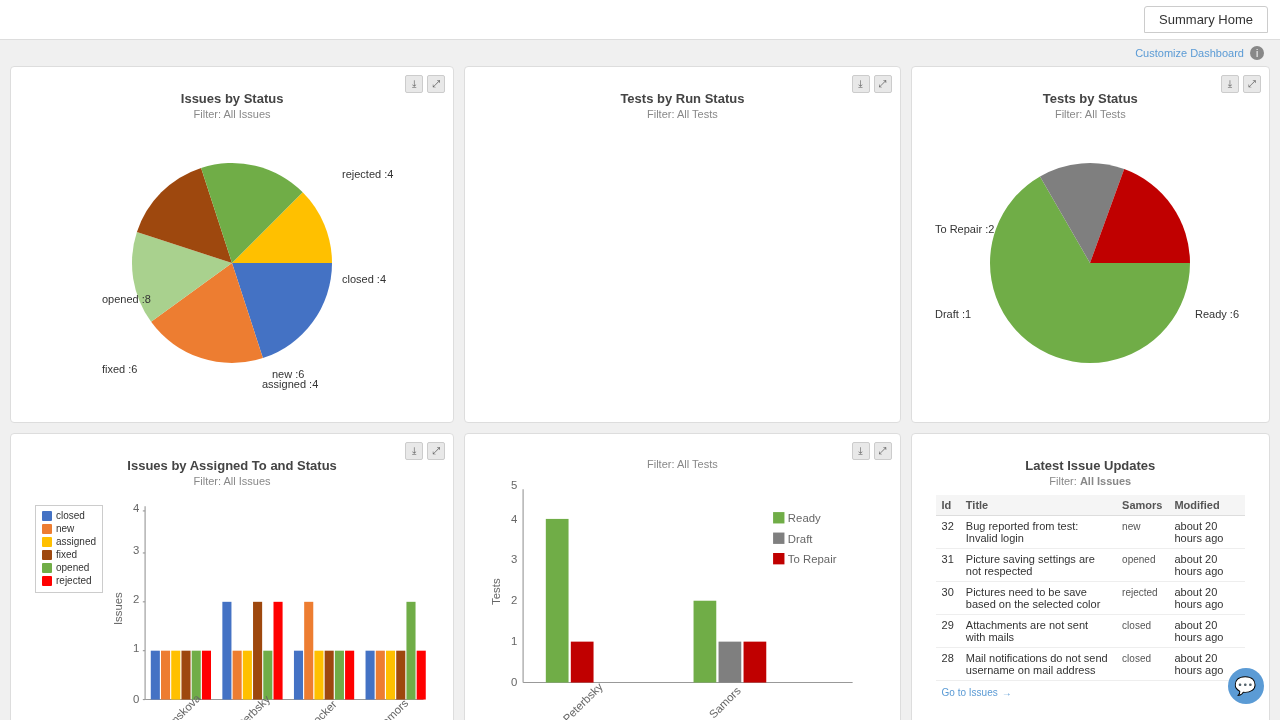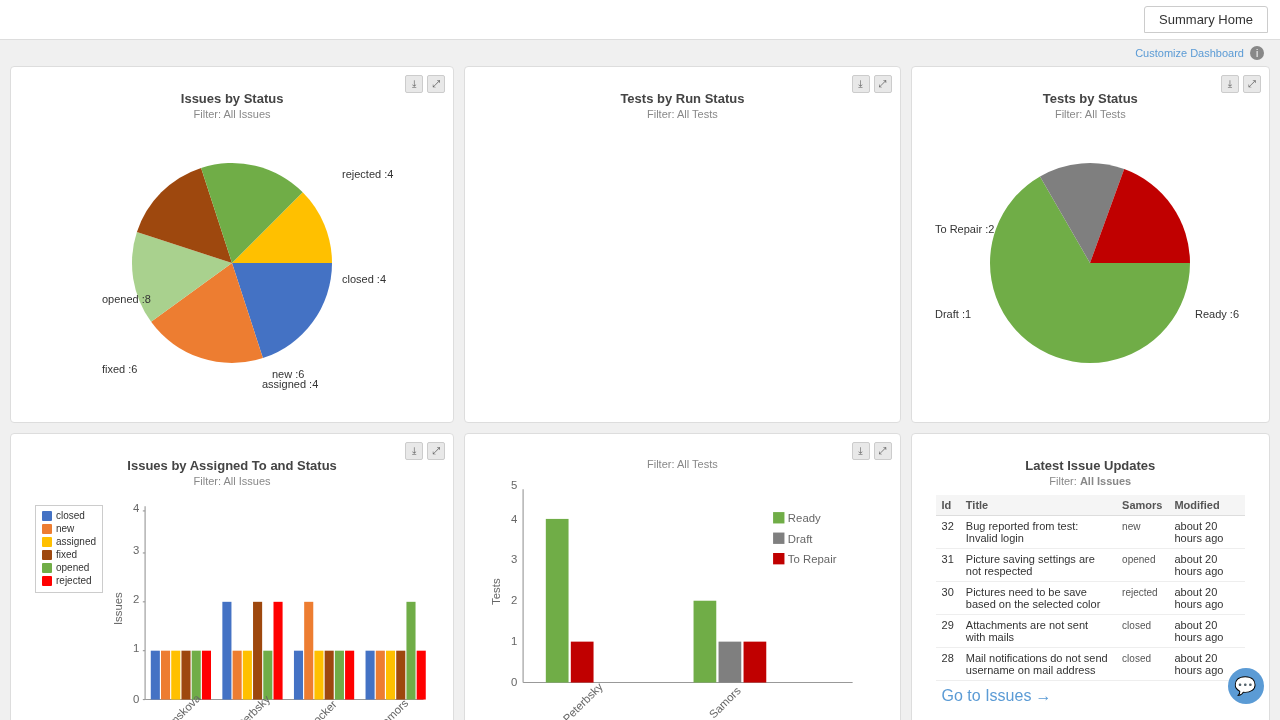--- a/index.html
+++ b/index.html
@@ -131,21 +131,21 @@
     }
     .status-badge {
       font-size: 10px;
       color: #555;
     }
     .go-to-issues {
       display: flex;
       align-items: center;
       gap: 4px;
       color: #5b9bd5;
-      font-size: 16px;
+      font-size: 10px;
       cursor: pointer;
       padding: 6px 6px 2px 6px;
     }
     .chat-btn {
       position: fixed;
       bottom: 16px;
       right: 16px;
       width: 36px;
       height: 36px;
       background: #5b9bd5;

